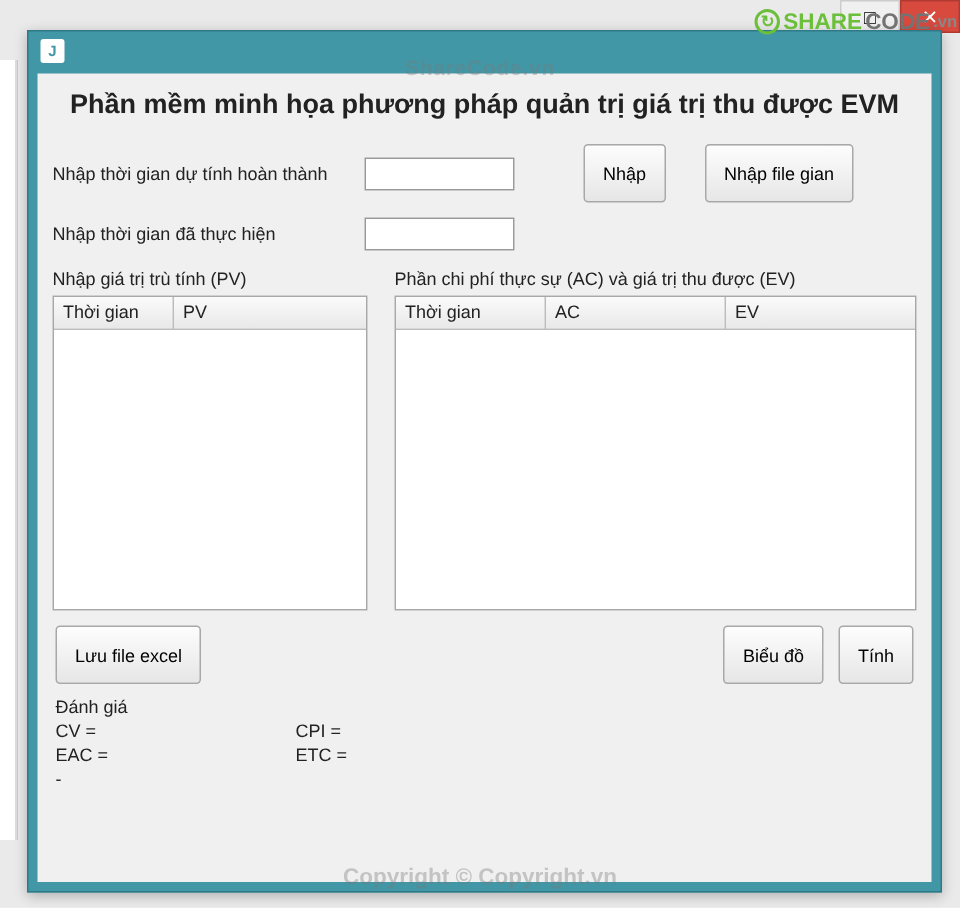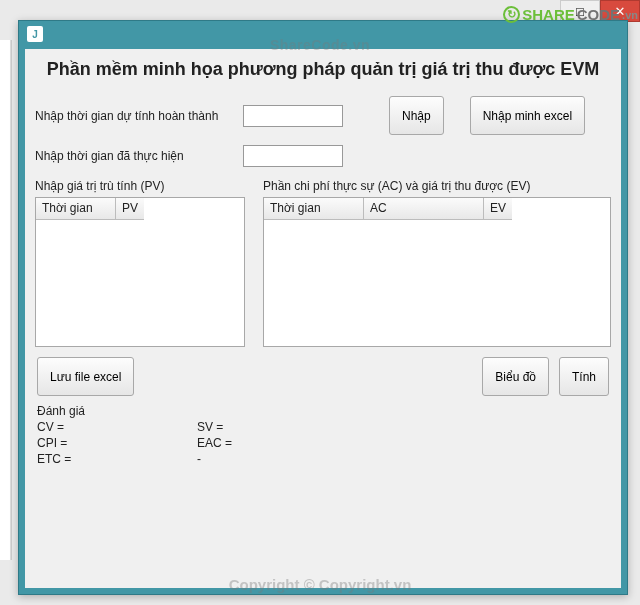--- a/index.html
+++ b/index.html
@@ -111,23 +111,23 @@
       display: flex;
       flex-direction: column;
     }
     .col-label {
       font-size: 12px;
       padding: 4px 0;
     }
     .table {
       border: 1px solid #a8a8a8;
       background: #fff;
-      height: 150px;
-      display: flex;
-      flex-direction: row;
+      height: 210px;
+      display: flex;
+      flex-direction: column;
     }
     .thead {
       display: flex;
       height: 22px;
     }
     .th {
       background: linear-gradient(#fbfbfb,#e8e8e8);
       border-right: 1px solid #bcbcbc;
       border-bottom: 1px solid #bcbcbc;
       font-size: 12px;
@@ -218,21 +218,21 @@
 
   <div class="client">
     <div class="heading">Phần mềm minh họa phương pháp quản trị giá trị thu được EVM</div>
 
     <div class="form-row">
       <label>Nhập thời gian dự tính hoàn thành</label>
       <input type="text" class="text-input" value="" style="">
       <div style="width:30px"></div>
       <button class="btn">Nhập</button>
       <div style="width:10px"></div>
-      <button class="btn">Nhập minh excel</button>
+      <button class="btn">Nhập file gian</button>
     </div>
 
     <div class="form-row" style="margin-top:6px">
       <label>Nhập thời gian đã thực hiện</label>
       <input type="text" class="text-input" value="" style="">
     </div>
 
     <div class="columns">
       <div class="col" style="flex:0 0 210px">
         <div class="col-label">Nhập giá trị trù tính (PV)</div>
@@ -263,21 +263,20 @@
       <div class="spacer"></div>
       <button class="btn">Biểu đồ</button>
       <div style="width:10px"></div>
       <button class="btn">Tính</button>
     </div>
 
     <div class="eval">
       <div class="eval-title">Đánh giá</div>
       <div class="eval-grid">
         <div>CV =</div>
-        <div>SV =</div>
         <div>CPI =</div>
         <div>EAC =</div>
         <div>ETC =</div>
         <div>-</div>
         <div></div>
       </div>
     </div>
   </div>
 </div>
 

